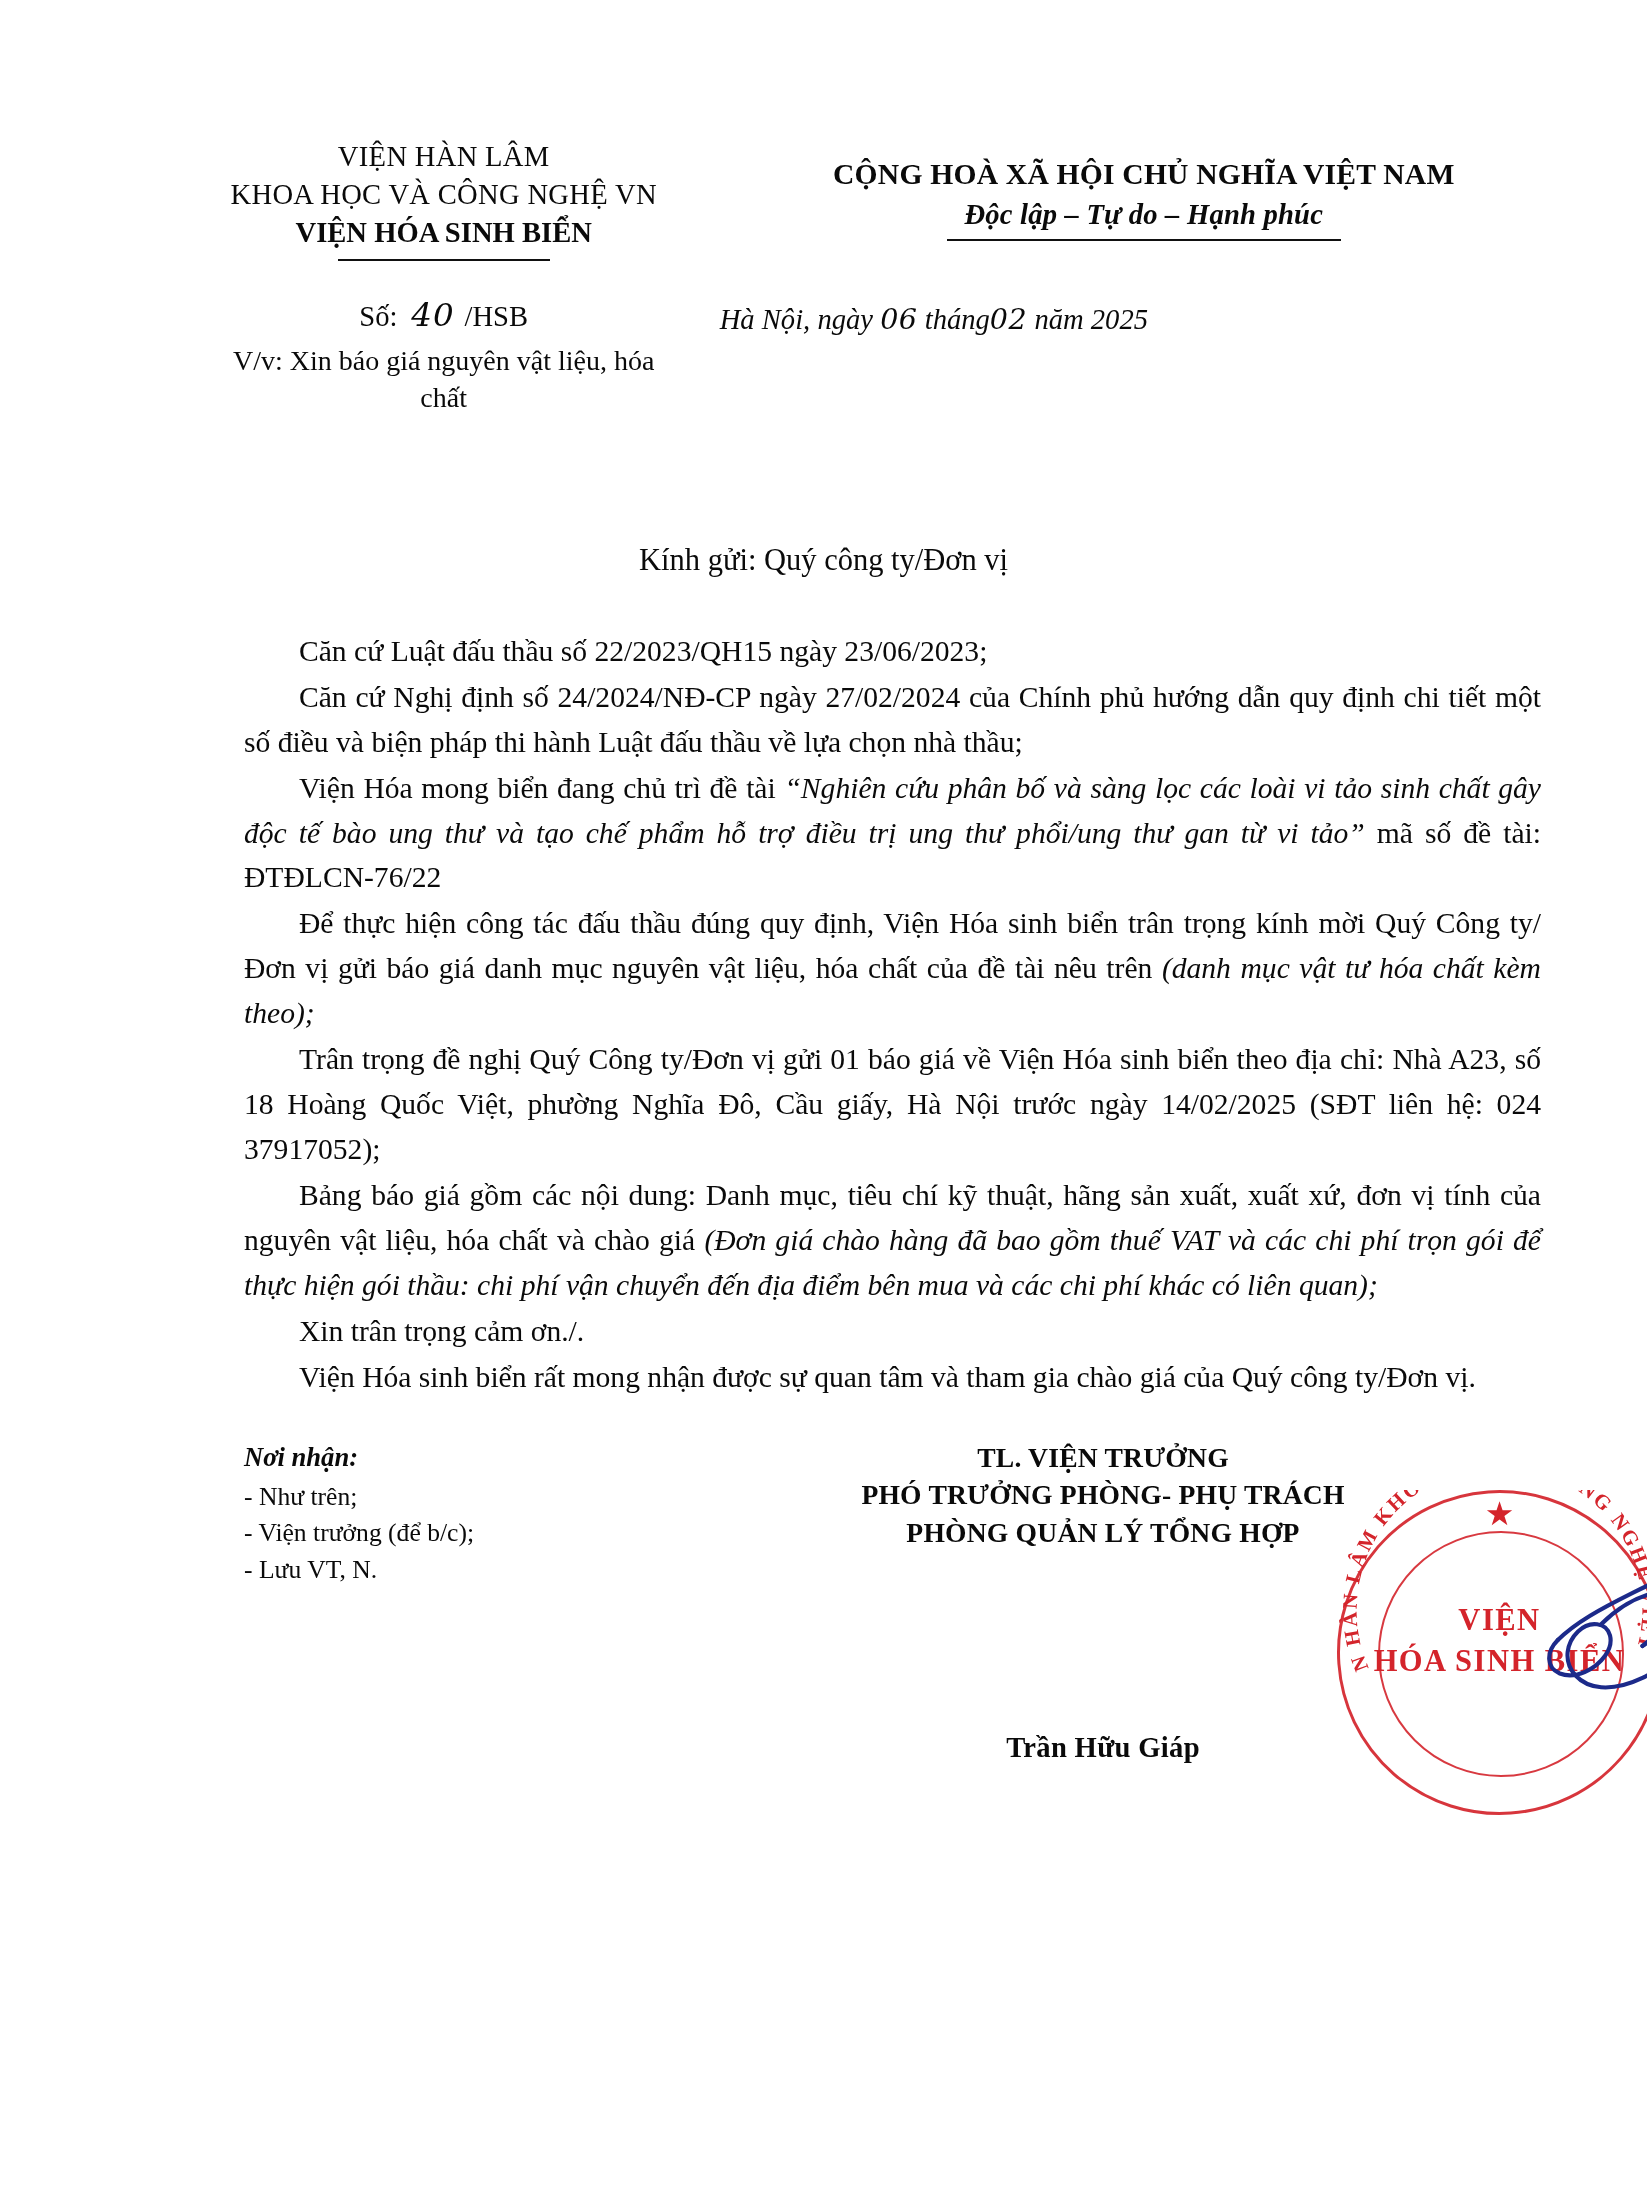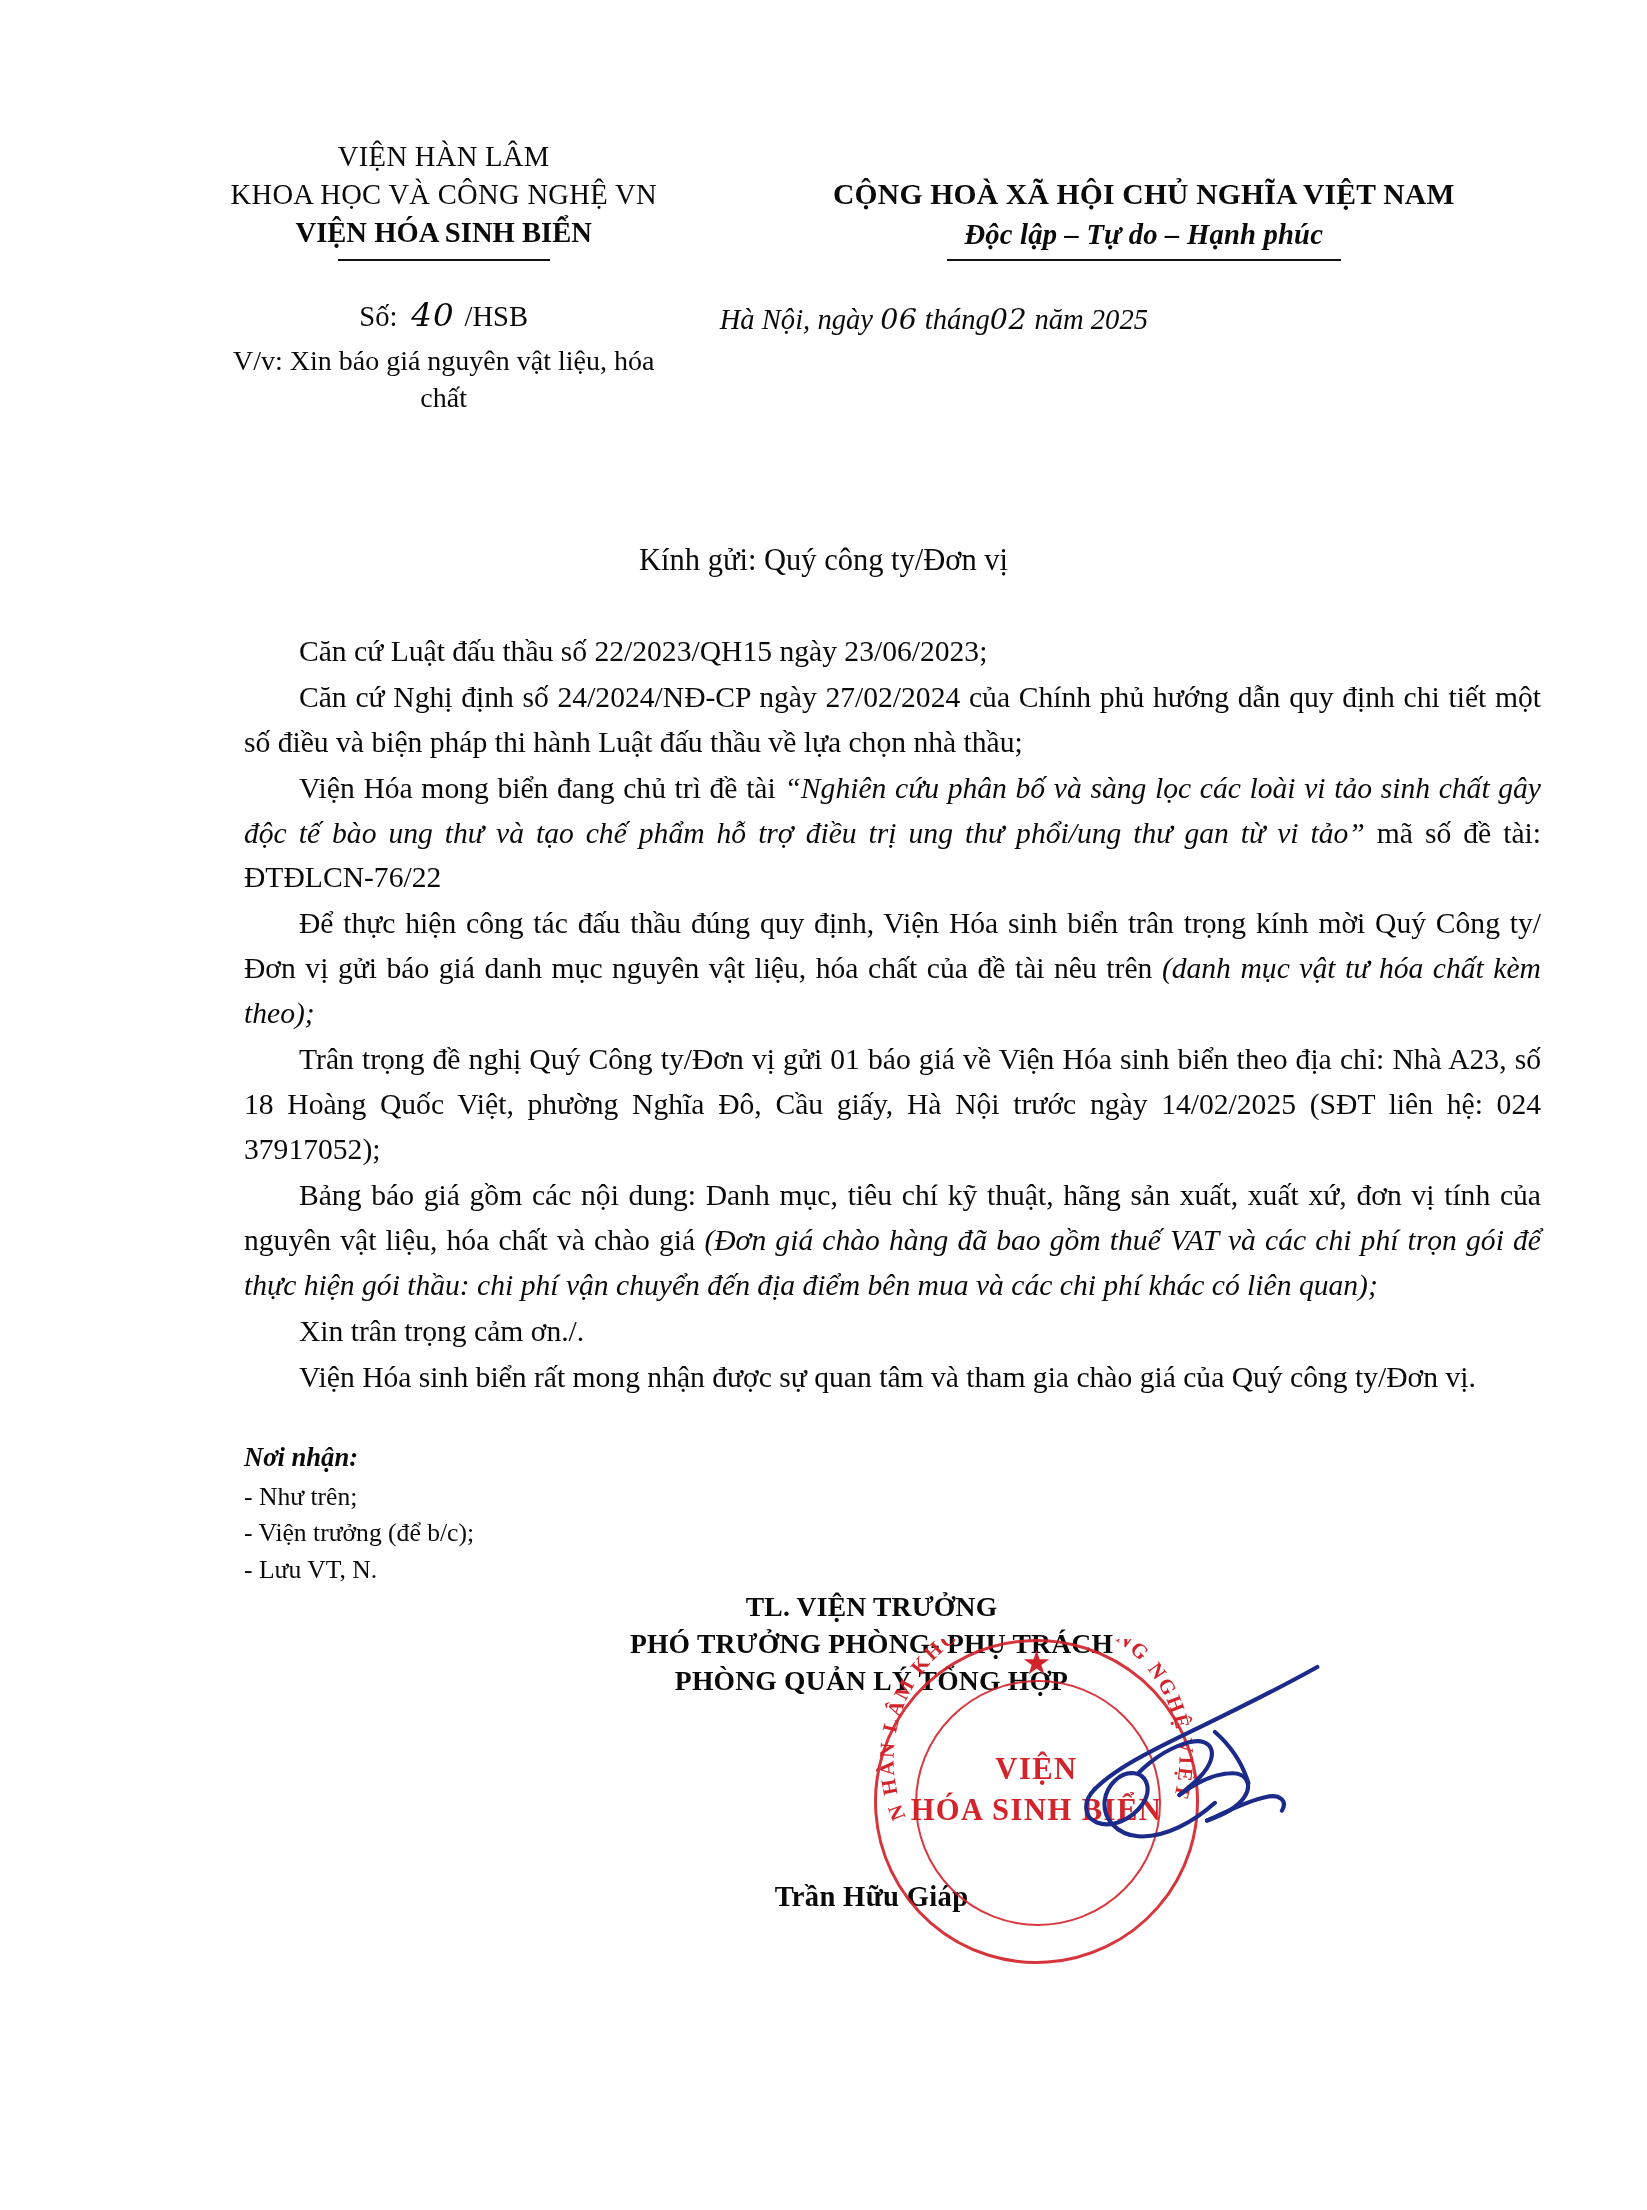--- a/index.html
+++ b/index.html
@@ -19,21 +19,21 @@
   .page {
     position: absolute;
     inset: 0;
     padding: 0;
   }
 
   
   .header {
     display: flex;
     flex-direction: row;
-    align-items: flex-end;
+    align-items: center;
     padding: 138px 89px 0 148px;
   }
   .hdr-left {
     width: 552px;
     text-align: center;
     padding-left: 19.7px;
   }
   .hdr-right {
     flex: 1;
     text-align: center;
@@ -137,21 +137,21 @@
   }
   .content p {
     margin: 0 0 1px 0;
     text-indent: 55px;
   }
   .it { font-style: italic; }
 
   
   .footer {
     display: flex;
-    flex-direction: column;
+    flex-direction: row;
     margin-top: 39px;
     padding: 0 89px 0 244px;
     position: relative;
   }
   .recipients {
     width: 463px;
     font-size: 25.6px;
     line-height: 1.42;
   }
   .recipients .rec-title {

